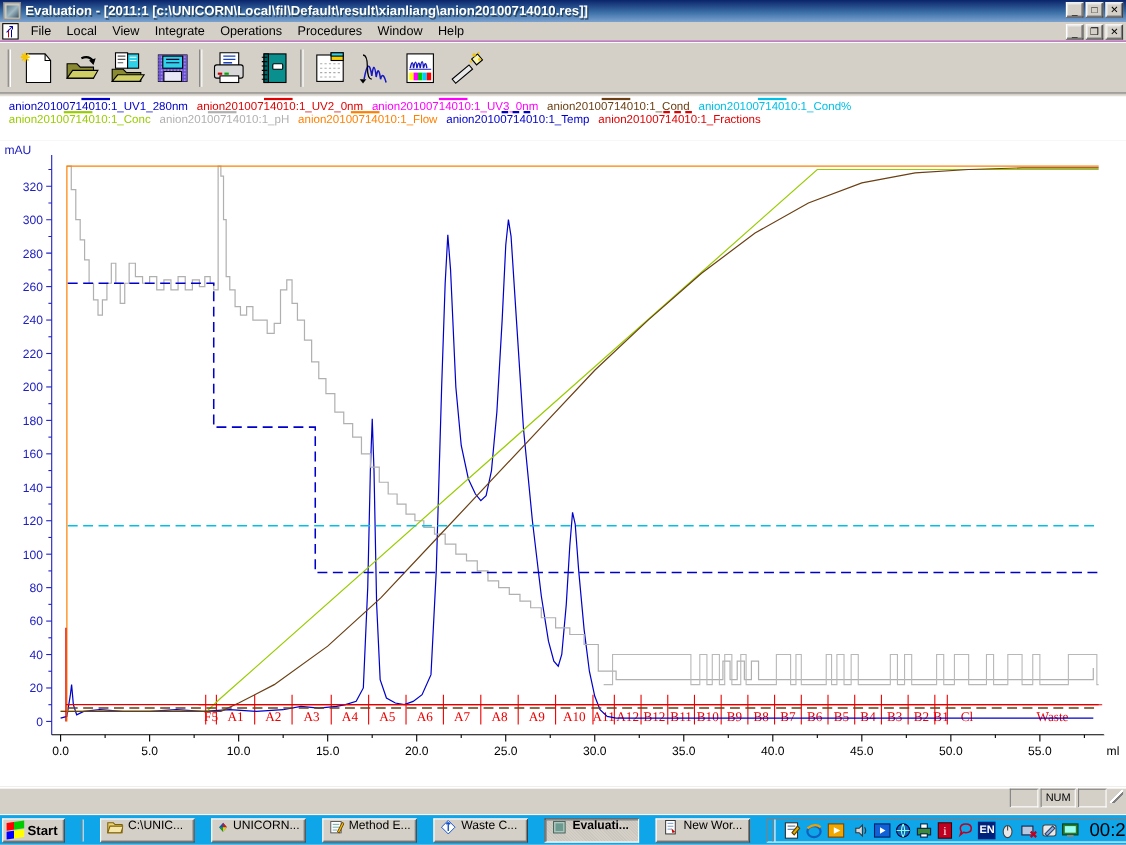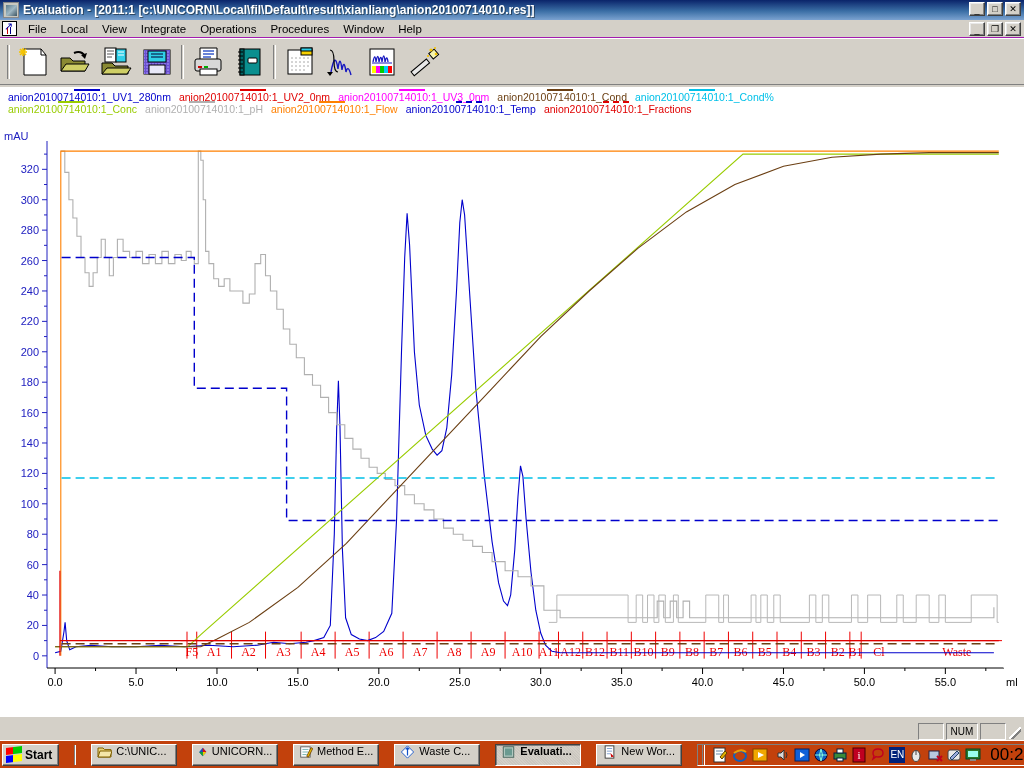--- a/index.html
+++ b/index.html
@@ -76,33 +76,33 @@
   .ltext{ font-family:"Liberation Sans",sans-serif; font-size:10.5px; }
 
   
   .plotwrap{ position:absolute; left:0; top:128px; width:1024px; height:587px; background:#ffffff; }
   #plotsvg{ display:block; }
 
   
   .statusbar{
     position:absolute; left:0; top:715px; width:1024px; height:25px;
     background:#d4d0c8; border-top:2px solid #fff;
-    display:flex; align-items:flex-end; justify-content:flex-end; padding-right:2px; gap:2px;
+    display:flex; align-items:flex-start; justify-content:flex-end; padding-right:2px; gap:2px;
   }
   .sbpanel{ height:17px; border:1px solid #808080; border-right-color:#fff;border-bottom-color:#fff;
     background:#d4d0c8; font-size:10px; display:flex;align-items:center;justify-content:center;padding:0 3px;}
   .sbgrip{ width:14px;height:14px;position:relative;}
   .sbgrip::after{content:"";position:absolute;right:1px;bottom:1px;width:12px;height:12px;
      background:
       linear-gradient(135deg,transparent 45%,#fff 45% 56%,#808080 56% 68%,transparent 68%);}
 
   
   .taskbar{
     position:absolute; left:0; top:740px; width:1024px; height:28px;
-    background:#c2410c; border-top:1px solid #fff; display:flex; align-items:center; gap:15px; padding:0 2px;
+    background:#0ea5e9; border-top:1px solid #fff; display:flex; align-items:center; gap:15px; padding:0 2px;
   }
   .startbtn{
     height:22px; display:flex;align-items:center; gap:3px; padding:0 6px 0 3px; font-weight:bold; font-size:12px;
     background:#d4d0c8; border:1px solid #fff;border-right-color:#404040;border-bottom-color:#404040;
     box-shadow:inset -1px -1px 0 #808080;
   }
   .start-ico{width:16px;height:15px;position:relative;flex:none;
     background:
       linear-gradient(to right,#f00 0 7px,#0c0 7px 14px) 0 0/100% 7px no-repeat,
       linear-gradient(to right,#00f 0 7px,#ff0 7px 14px) 0 8px/100% 7px no-repeat;
@@ -637,21 +637,21 @@
         <rect x="5" y="2" width="6" height="4" fill="#fff" stroke="#024"></rect>
         <rect x="5" y="11" width="6" height="3" fill="#fff" stroke="#024"></rect>
       </svg>
       <svg class="tray-ico" viewBox="0 0 16 16">
         <rect x="2" y="1" width="12" height="14" fill="#c00020" stroke="#400"></rect>
         <text x="8" y="12" font-size="11" fill="#fff" text-anchor="middle" font-family="Liberation Serif, serif">i</text>
       </svg>
       <svg class="tray-ico" viewBox="0 0 16 16">
         <path d="M8 2 q5 0 5 4 q0 4 -5 4 q-1 0 -2 -.4 L3 12 l1 -3 q-1 -1 -1 -3 q0 -4 5 -4 Z" fill="none" stroke="#c00020" stroke-width="1.4"></path>
       </svg>
-      <span class="tray-ico" style="background:#00217a;color:#fff;font-size:10px;font-weight:normal;display:flex;align-items:center;justify-content:center;">EN</span>
+      <span class="tray-ico" style="background:#00217a;color:#fff;font-size:10px;font-weight:bold;display:flex;align-items:center;justify-content:center;">EN</span>
       <svg class="tray-ico" viewBox="0 0 16 16">
         <ellipse cx="8" cy="9" rx="4" ry="5.5" fill="#e8e8e8" stroke="#444"></ellipse>
         <line x1="8" y1="4" x2="8" y2="8" stroke="#444"></line>
       </svg>
       <svg class="tray-ico" viewBox="0 0 16 16">
         <rect x="2" y="4" width="10" height="8" fill="#b8c8e0" stroke="#224"></rect>
         <path d="M10 9 l5 5 M15 9 l-5 5" stroke="#c00020" stroke-width="2"></path>
       </svg>
       <svg class="tray-ico" viewBox="0 0 16 16">
         <rect x="2" y="3" width="12" height="10" rx="2" fill="#e8e8e8" stroke="#444"></rect>

